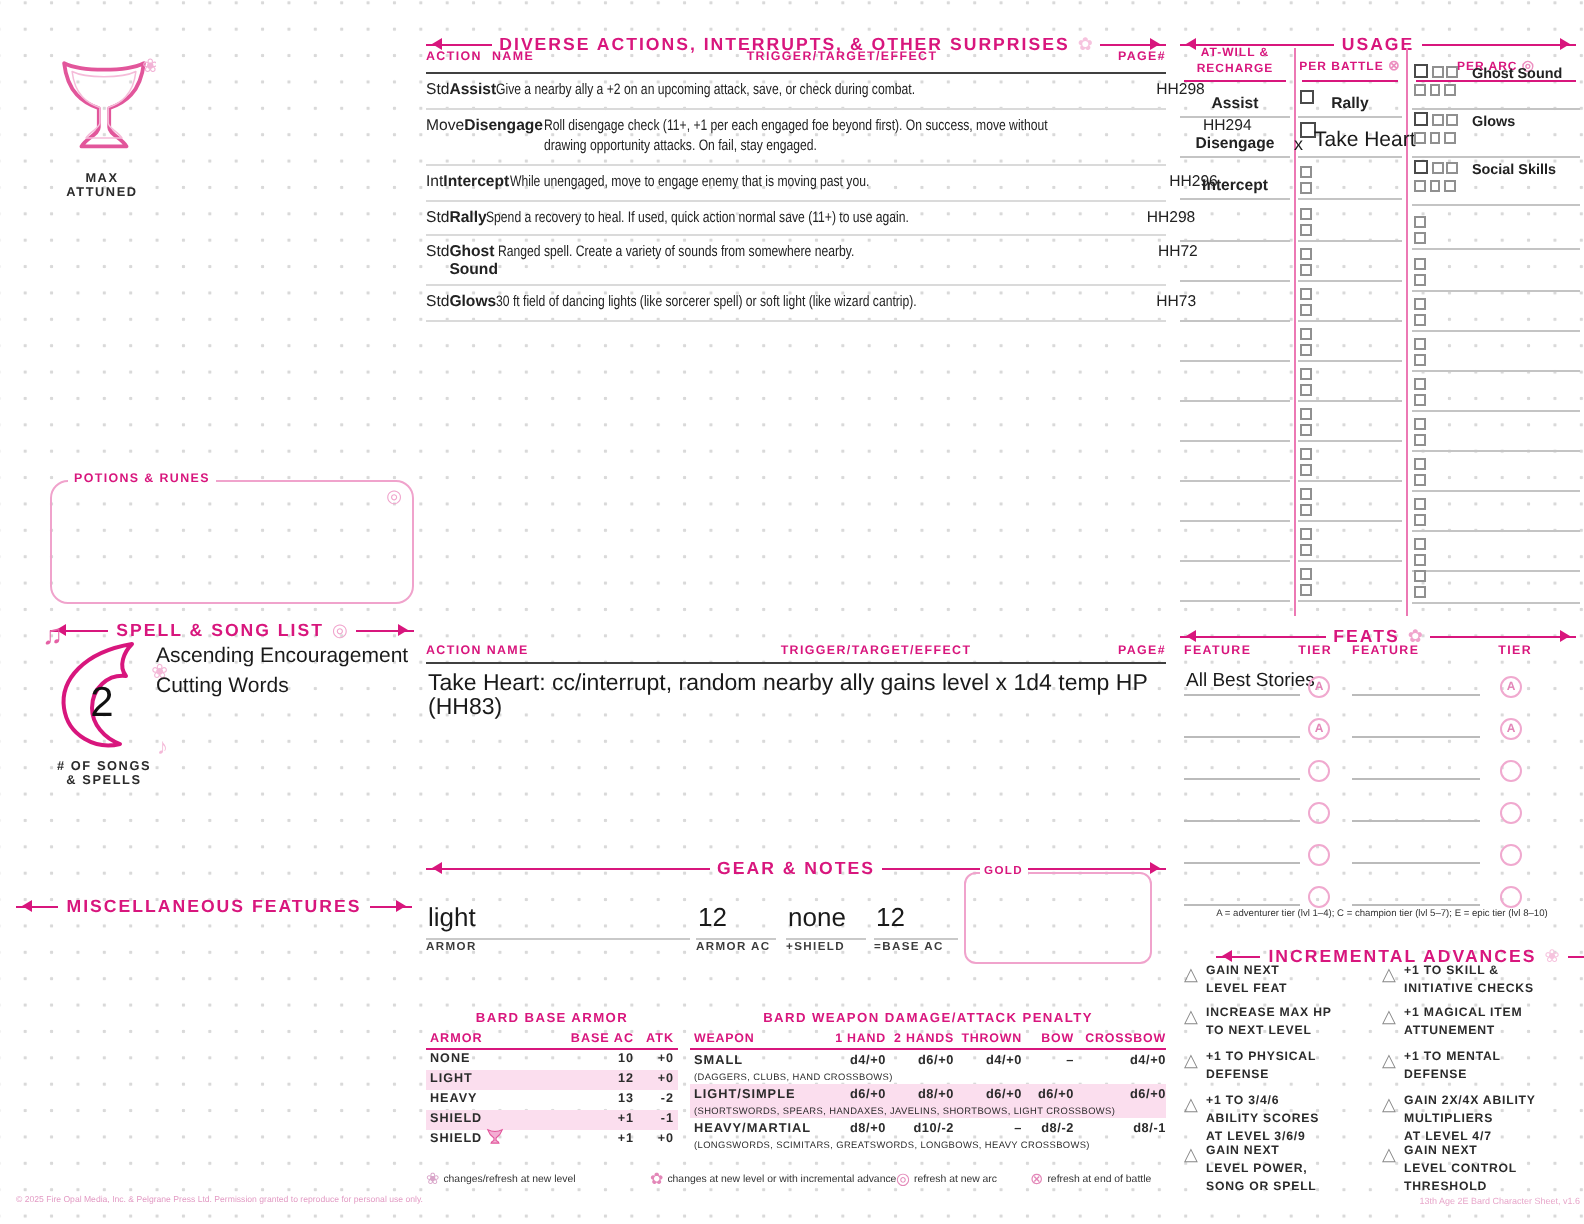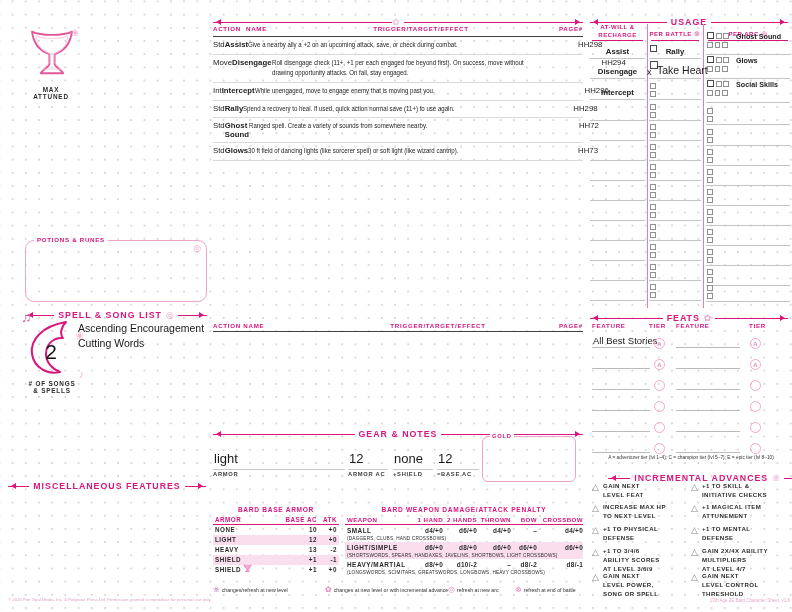--- a/index.html
+++ b/index.html
@@ -104,20 +104,21 @@
 .inc-tx{position:absolute;font-size:6.1px;font-weight:700;letter-spacing:.4px;line-height:1.45;color:#2b2b2b;white-space:pre-line}
 .sheet-foot{position:absolute;left:600px;top:598px;width:190px;text-align:right;font-size:4.5px;color:#e8a8cb}
 </style>
 </head>
 <body>
 
 <div class="page">
 
   <div class="sec-hdr" style="left:213px;top:16px;width:370px">
       <span class="line l"></span>
+      <span class="t">DIVERSE ACTIONS, INTERRUPTS, &amp; OTHER SURPRISES</span>
       <span class="hic" style="color:#f6c3de">✿</span>
       <span class="line r"></span>
     </div>
   <div class="sec-hdr" style="left:590px;top:16px;width:198px">
       <span class="line l"></span>
       <span class="t">USAGE</span>
       <span class="line r"></span>
     </div>
   <div class="sec-hdr" style="left:25px;top:309px;width:182px">
       <span class="line l"></span>
@@ -129,21 +130,21 @@
       <span class="line l"></span>
       <span class="t">FEATS</span>
       <span class="hic" style="color:#f0a3cc">✿</span>
       <span class="line r"></span>
     </div>
   <div class="sec-hdr" style="left:213px;top:428px;width:370px">
       <span class="line l"></span>
       <span class="t">GEAR &amp; NOTES</span>
       <span class="line r"></span>
     </div>
-  <div class="sec-hdr" style="left:8px;top:480px;width:198px">
+  <div class="sec-hdr" style="left:8px;top:447px;width:198px">
       <span class="line l"></span>
       <span class="t">MISCELLANEOUS FEATURES</span>
       <span class="line r"></span>
     </div>
   <div class="sec-hdr" style="left:608px;top:472px;width:198px">
       <span class="line l"></span>
       <span class="t">INCREMENTAL ADVANCES</span>
       <span class="hic" style="color:#f6c3de">❀</span>
       <span class="line r"></span>
     </div>
@@ -238,20 +239,21 @@
           <div class="c-page">HH73</div>
         </div>
       </div>
   </div>
 
   <div class="miss-head">
     <div class="colh mh-l">ACTION NAME</div>
     <div class="colh mh-c">TRIGGER/TARGET/EFFECT</div>
     <div class="colh mh-r">PAGE#</div>
   </div>
+  <div class="miss-entry">Take Heart: cc/interrupt, random nearby ally gains level x 1d4 temp HP (HH83)</div>
 
   <div id="gear-fields">
       <div class="gear-val" style="left: 214px;">light</div>
       <div class="gear-line" style="left: 213px; width: 132px;"></div>
       <div class="gear-lab" style="left: 213px;">ARMOR</div>
       <div class="gear-val" style="left: 349px;">12</div>
       <div class="gear-line" style="left: 348px; width: 40px;"></div>
       <div class="gear-lab" style="left: 348px;">ARMOR AC</div>
       <div class="gear-val" style="left: 394px;">none</div>
       <div class="gear-line" style="left: 393px; width: 40px;"></div>

